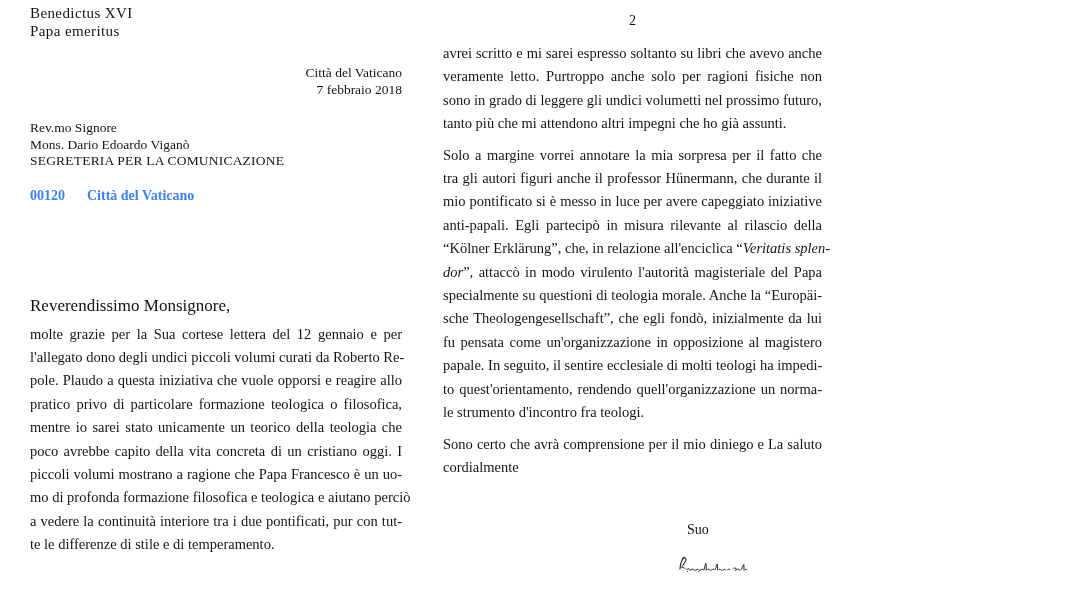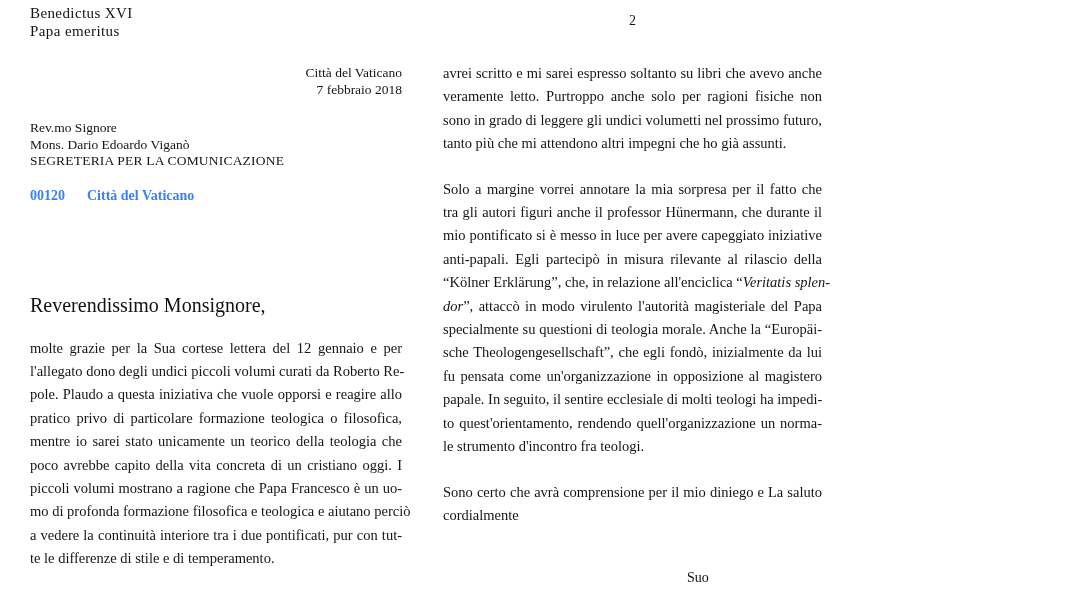--- a/index.html
+++ b/index.html
@@ -63,26 +63,26 @@
     font-weight: bold;
     line-height: 17px;
     color: #3b82f6;
   }
   .zip-line .zip-city {
     margin-left: 22px;
   }
 
   .salutation {
     margin-top: 92px;
-    font-size: 20px;
+    font-size: 17px;
     line-height: 19px;
   }
 
   .body-par {
-    margin-top: 22px;
+    margin-top: 8px;
     font-size: 14.5px;
     line-height: 23.4px;
     text-align: justify;
     text-justify: inter-word;
     color: #141414;
   }
   
   .body-par .ln {
     display: block;
     text-align: justify;
@@ -95,21 +95,21 @@
 
   
   .page-number {
     margin-top: 12px;
     text-align: center;
     font-size: 14px;
     line-height: 18px;
     color: #141414;
   }
   .col-right .first-par {
-    margin-top: 32px;
+    margin-top: 12px;
   }
 
   .closing-suo {
     margin-top: 42px;
     margin-left: 244px;
     font-size: 14px;
     line-height: 18px;
   }
   .signature {
     margin-top: 16px;

